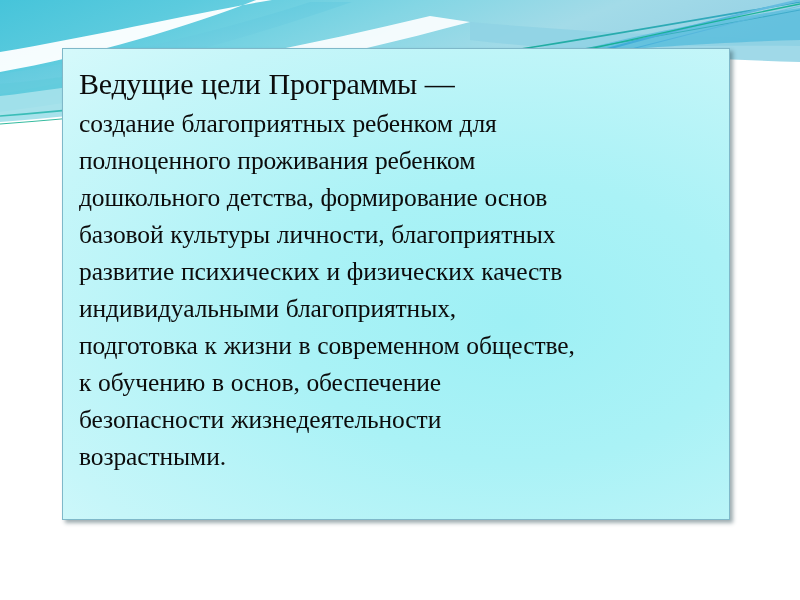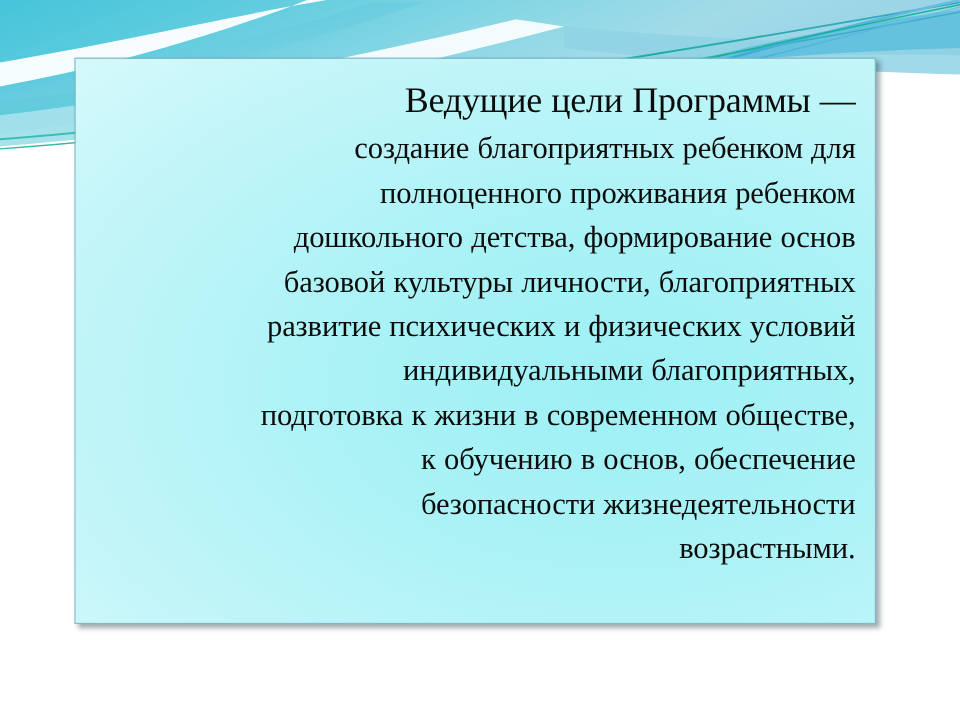--- a/index.html
+++ b/index.html
@@ -60,21 +60,20 @@
 
   #body-text .lead {
     font-size: 30px;
     line-height: 42px;
     letter-spacing: -0.2px;
   }
 
   .line {
     display: block;
     white-space: pre;
-    text-align: right;
   }
 </style>
 </head>
 <body>
 
 <div id="slide">
 
   <svg id="bg-decoration" viewBox="0 0 800 600" preserveAspectRatio="none">
     <defs>
       <linearGradient id="bandGrad" x1="0" y1="0" x2="1" y2="0.35">
@@ -123,21 +122,21 @@
     <path d="M0,84 C50,80 110,70 170,58 L170,104 C110,112 50,118 0,122 Z" fill="#5ecada" opacity="0.55"></path>
   </svg>
 
   <div id="content-box">
     <p id="body-text">
       <span class="line lead">Ведущие цели Программы —</span>
       <span class="line">создание благоприятных ребенком для</span>
       <span class="line">полноценного проживания ребенком</span>
       <span class="line">дошкольного детства, формирование основ</span>
       <span class="line">базовой культуры личности, благоприятных</span>
-      <span class="line">развитие психических и физических условий</span>
+      <span class="line">развитие психических и физических качеств</span>
       <span class="line">индивидуальными благоприятных,</span>
       <span class="line">подготовка к жизни в современном обществе,</span>
       <span class="line">к обучению в основ, обеспечение</span>
       <span class="line">безопасности жизнедеятельности</span>
       <span class="line">возрастными.</span>
     </p>
   </div>
 
 </div>
 

